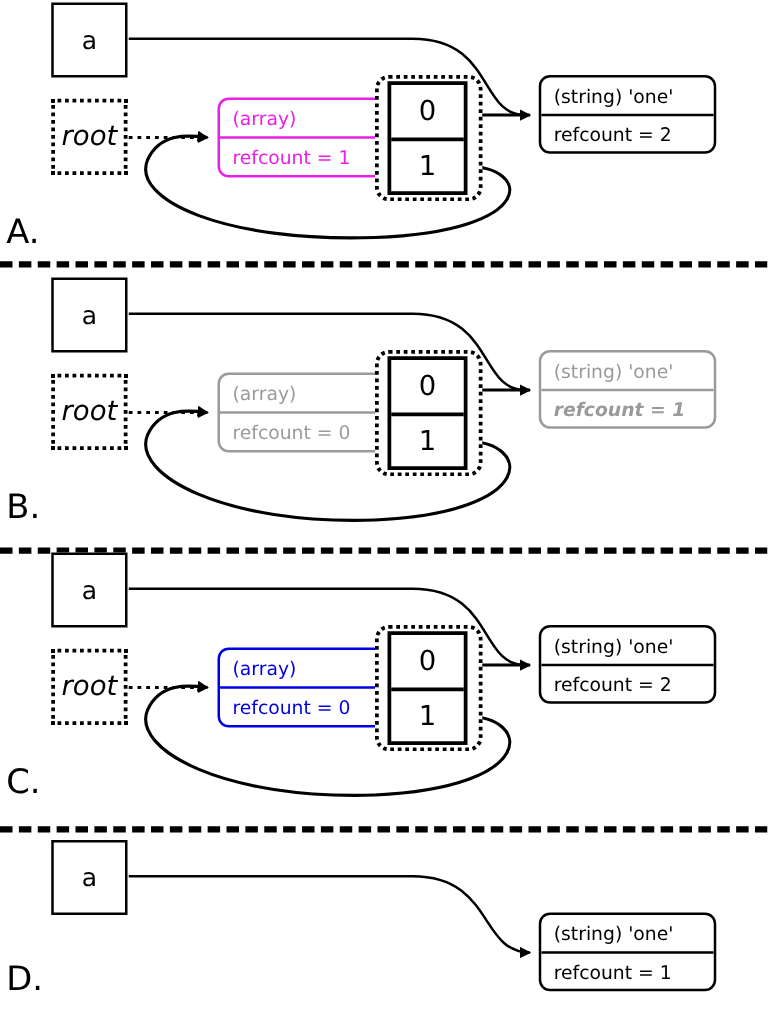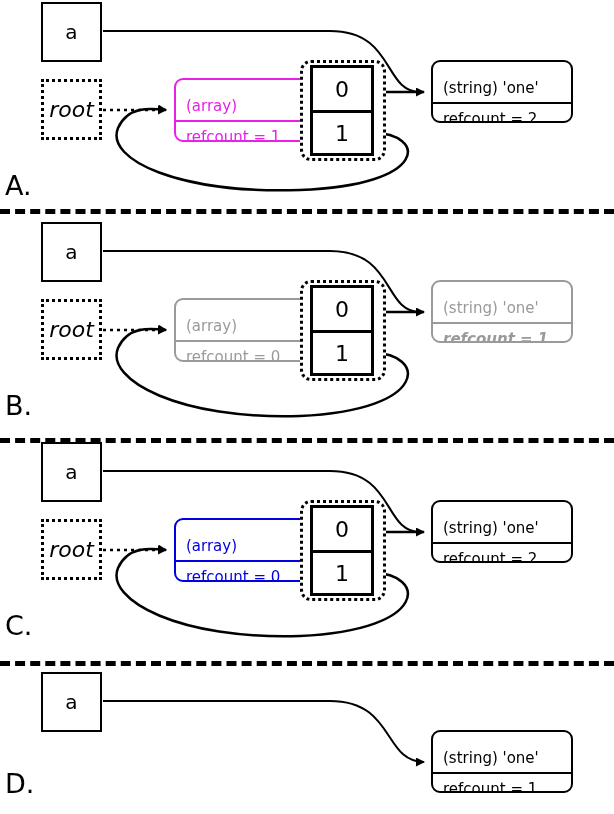--- a/index.html
+++ b/index.html
@@ -25,21 +25,21 @@
   .rootbox{position:absolute;width:61px;height:61px;border:3px dotted #000;
            background:#fff;box-sizing:border-box;
            display:flex;align-items:center;justify-content:center;
            font-size:22px;font-style:italic;color:#000;}
 
   
   .zval{position:absolute;box-sizing:border-box;background:#fff;
         border:2.5px solid #000;border-radius:9px;overflow:hidden;}
   .zval .r{box-sizing:border-box;display:flex;align-items:center;
            padding-left:10px;font-size:15px;color:#000;white-space:nowrap;}
-  .zval .r.top{border-bottom:2.5px solid #000;margin-top:11px;}
+  .zval .r.top{border-bottom:2.5px solid #000;}
 
   
   .zval.magenta{border-color:#e820e8;}
   .zval.magenta .r{color:#e820e8;}
   .zval.magenta .r.top{border-bottom-color:#e820e8;}
   
   .zval.blue{border-color:#0000e0;}
   .zval.blue .r{color:#0000e0;}
   .zval.blue .r.top{border-bottom-color:#0000e0;}
   

